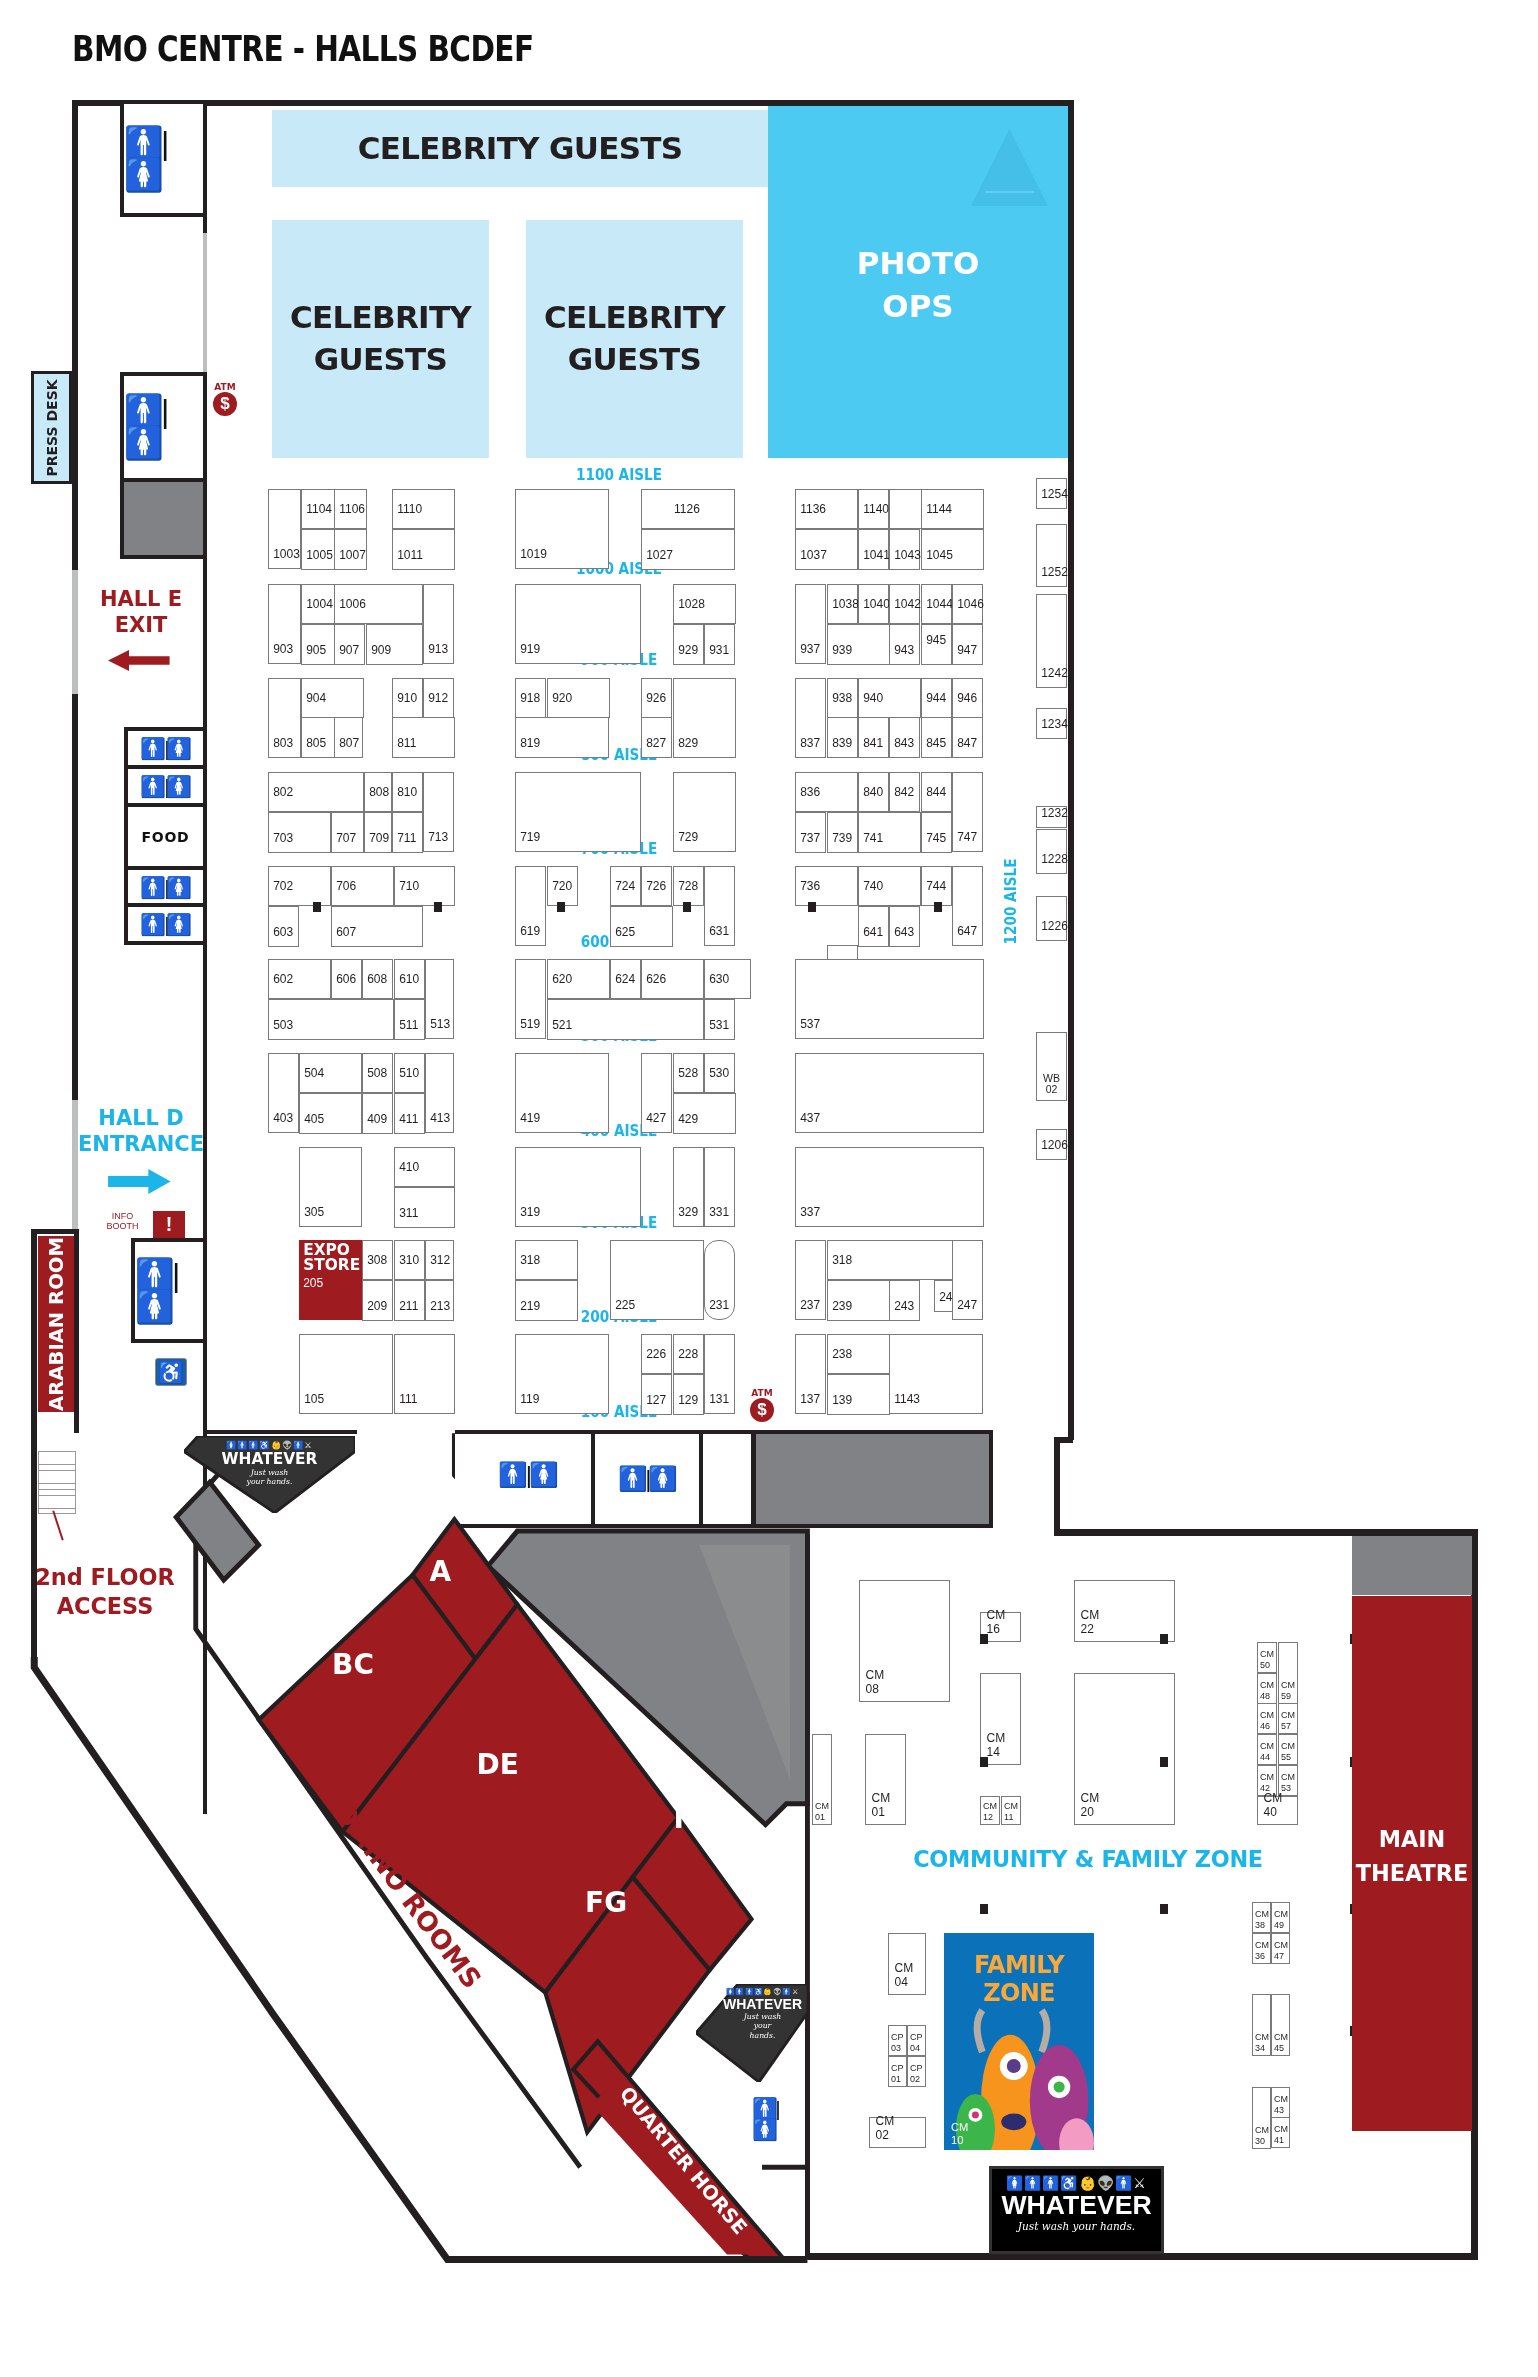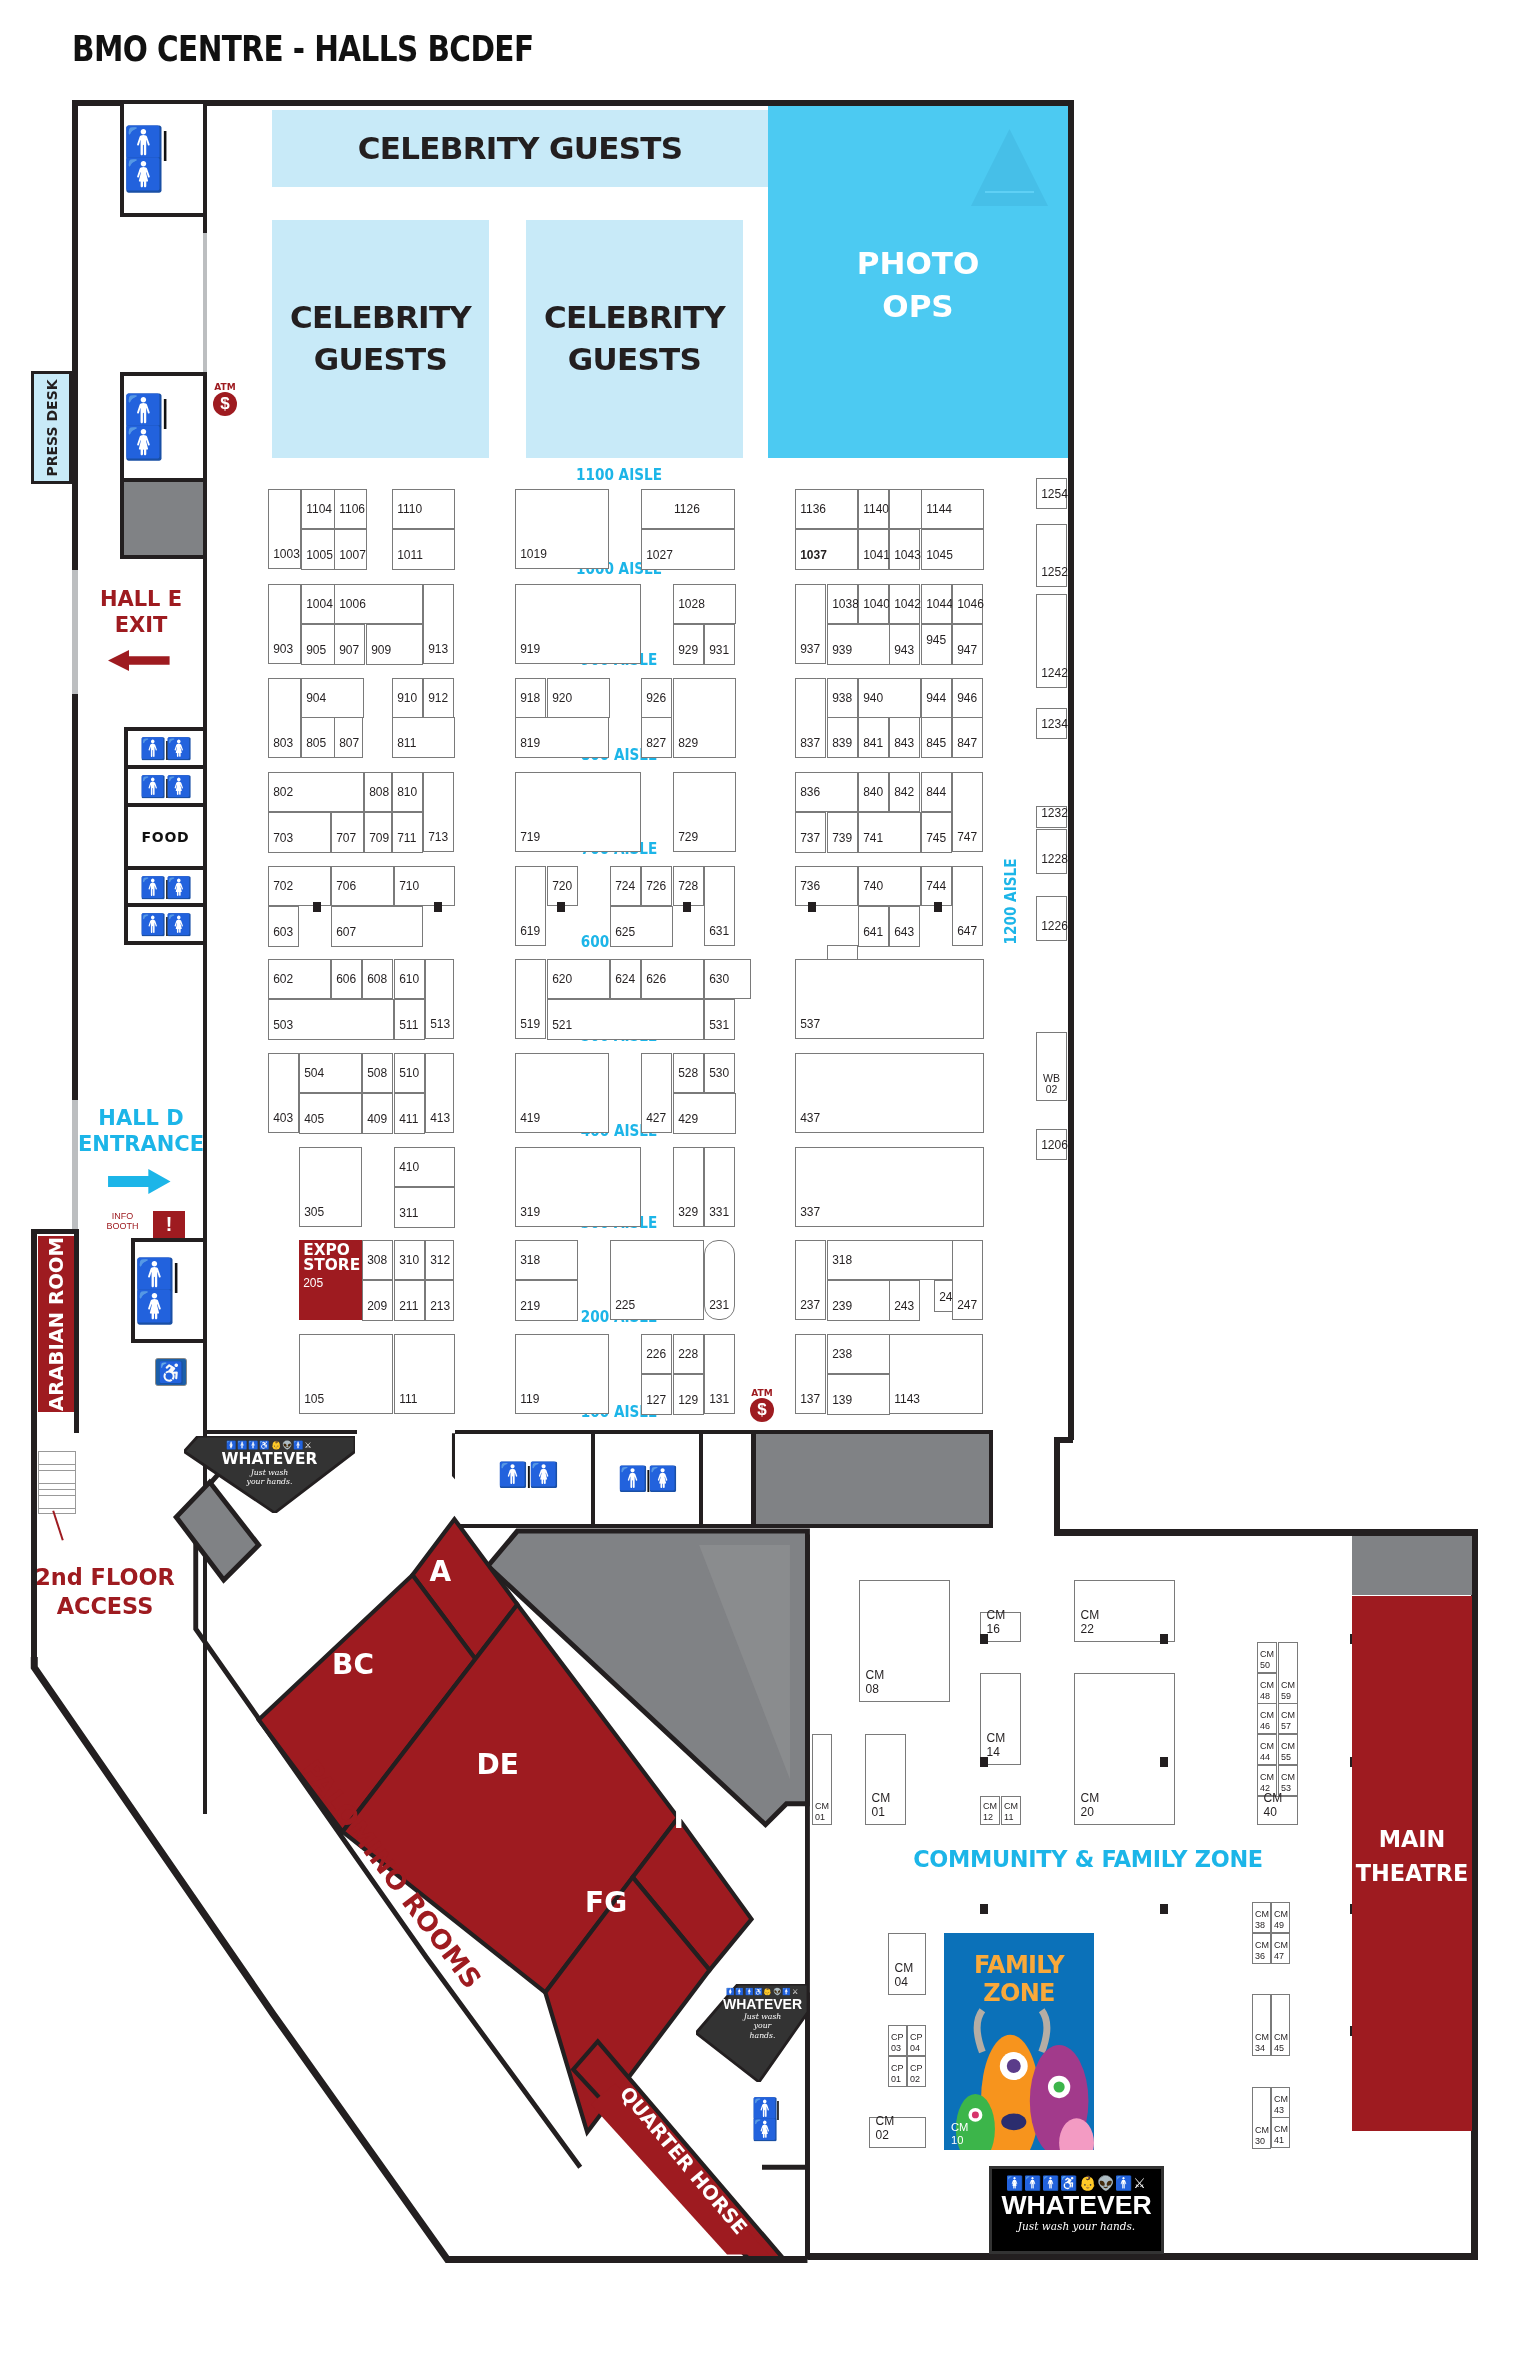--- a/index.html
+++ b/index.html
@@ -186,21 +186,21 @@
     </div>
     <div class="abs booth top" style="left: 858px; top: 489px; width: 31px; height: 40px;">
       <span>1140</span>
     </div>
     <div class="abs booth top" style="left: 889px; top: 489px; width: 31px; height: 40px; padding-left: 48px;">
       <span>1142</span>
     </div>
     <div class="abs booth top" style="left: 921px; top: 489px; width: 63px; height: 40px;">
       <span>1144</span>
     </div>
-    <div class="abs booth" style="left: 795px; top: 529px; width: 63px; height: 41px; font-weight: bold;">
+    <div class="abs booth" style="left: 795px; top: 529px; width: 63px; height: 41px;">
       <span>1037</span>
     </div>
     <div class="abs booth" style="left: 858px; top: 529px; width: 31px; height: 41px;">
       <span>1041</span>
     </div>
     <div class="abs booth" style="left: 889px; top: 529px; width: 31px; height: 41px;">
       <span>1043</span>
     </div>
     <div class="abs booth" style="left: 921px; top: 529px; width: 63px; height: 41px;">
       <span>1045</span>

